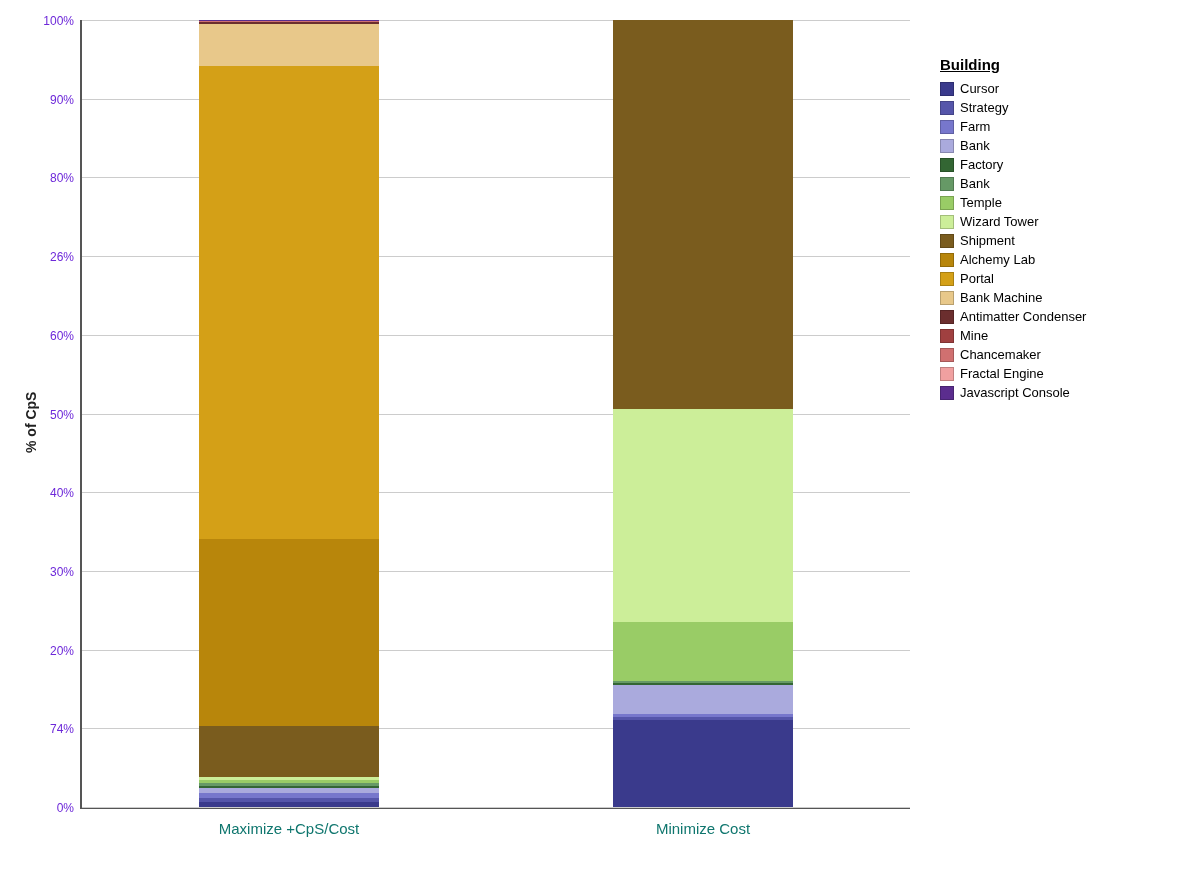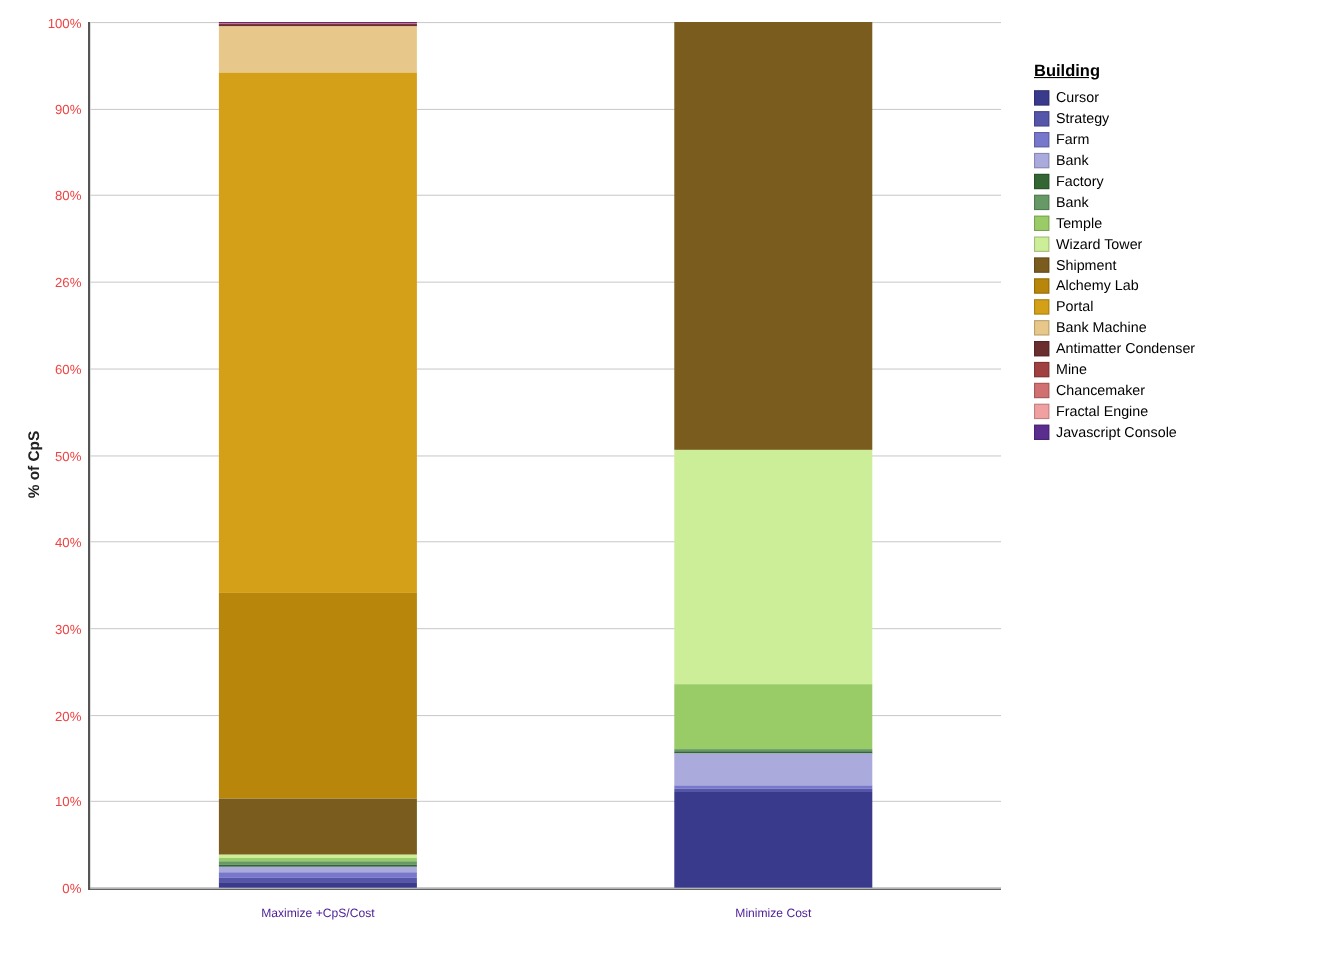--- a/index.html
+++ b/index.html
@@ -84,21 +84,21 @@
       position: absolute;
       left: 0;
       right: 0;
       border-top: 1px solid #ccc;
     }
     .y-tick-label {
       position: absolute;
       right: calc(100% + 8px);
       transform: translateY(-50%);
       font-size: 12px;
-      color: #ef4444;
+      color: #6d28d9;
       white-space: nowrap;
     }
     .bars-group {
       position: absolute;
       top: 0;
       left: 0;
       right: 0;
       bottom: 0;
       display: flex;
       align-items: flex-end;
@@ -113,42 +113,42 @@
     }
     .bar-segment {
       width: 100%;
       flex-shrink: 0;
     }
     .x-tick-label {
       position: absolute;
       bottom: -30px;
       left: 50%;
       transform: translateX(-50%);
-      font-size: 11px;
-      color: #4c1d95;
+      font-size: 15px;
+      color: #0f766e;
       white-space: nowrap;
       text-align: center;
     }
   </style>
 </head>
 <body>
 
 <div class="chart-container">
   <div class="chart-area">
 
     <div class="y-axis-label">% of CpS</div>
 
     <div class="plot-area">
 
       <div class="grid-lines" id="grid-lines">
           <div class="grid-line" style="top: 100%;">
             <span class="y-tick-label">0%</span>
           </div>
           <div class="grid-line" style="top: 90%;">
-            <span class="y-tick-label">10%</span>
+            <span class="y-tick-label">74%</span>
           </div>
           <div class="grid-line" style="top: 80%;">
             <span class="y-tick-label">20%</span>
           </div>
           <div class="grid-line" style="top: 70%;">
             <span class="y-tick-label">30%</span>
           </div>
           <div class="grid-line" style="top: 60%;">
             <span class="y-tick-label">40%</span>
           </div>

